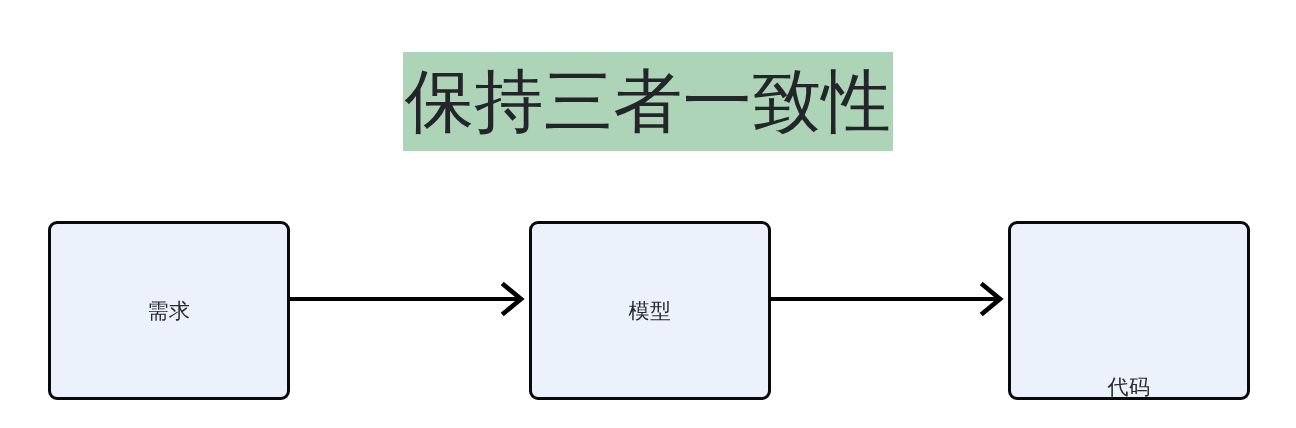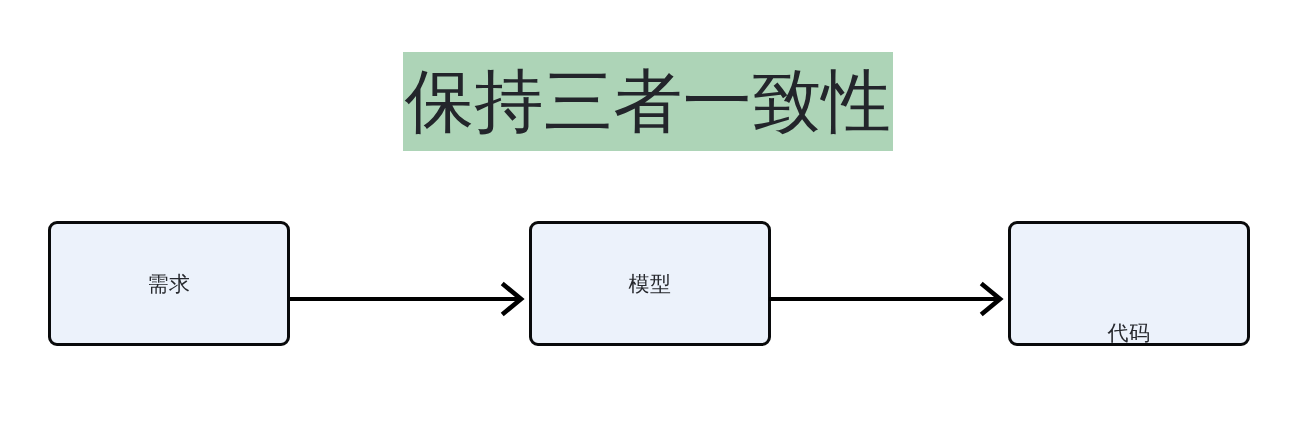--- a/index.html
+++ b/index.html
@@ -42,21 +42,21 @@
     letter-spacing: 0.5px;
     padding: 0 2px;
     white-space: nowrap;
   }
 
   
   .node {
     position: absolute;
     top: 221px;
     width: 242px;
-    height: 125px;
+    height: 179px;
     box-sizing: border-box;
     background: #ECF2FB;
     border: 3px solid #090A0B;
     border-radius: 9px;
     display: flex;
     align-items: center;
     justify-content: center;
   }
   .node-label {
     font-size: 21px;

